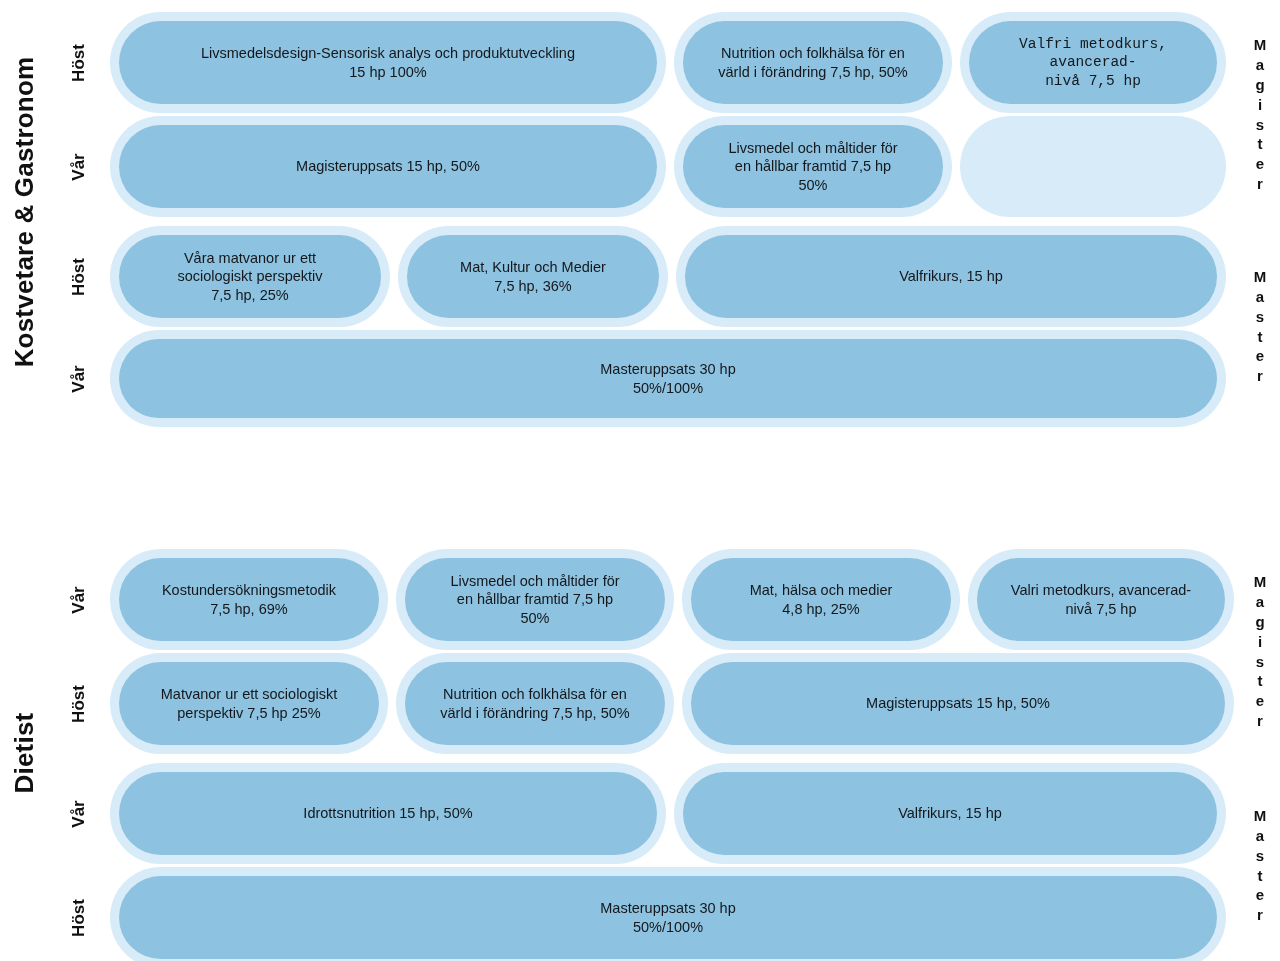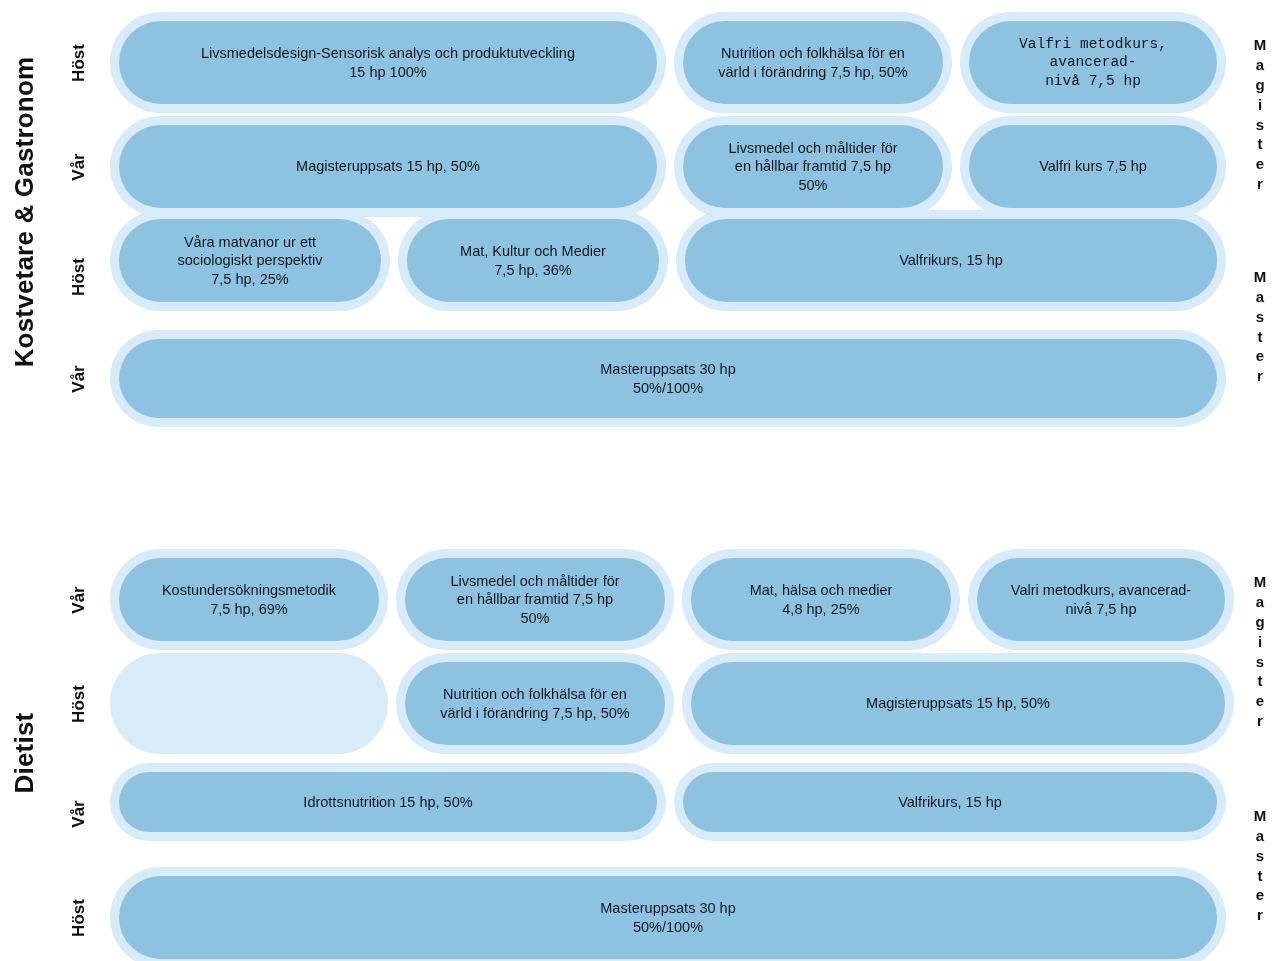--- a/index.html
+++ b/index.html
@@ -193,26 +193,23 @@
             <div class="halo"></div>
             <div class="pill">
               <div class="pill-text">Livsmedel och måltider för
 en hållbar framtid 7,5 hp
 50%</div>
             </div>
           </div>
           <div style="width: 8px; flex: 0 0 8px;"></div>
           <div class="cell" style="width: 266px; flex: 0 0 266px;">
             <div class="halo"></div>
-            <div class="pill">
-              <div class="pill-text">Valfri kurs 7,5  hp</div>
-            </div>
-          </div>
-        </div>
-        <div class="row" style="top: 204px; height: 101px;">
+          </div>
+        </div>
+        <div class="row" style="top: 220px; height: 101px;">
           <div class="cell" style="width: 280px; flex: 0 0 280px;">
             <div class="halo"></div>
             <div class="pill">
               <div class="pill-text">Våra matvanor ur ett
 sociologiskt perspektiv
 7,5 hp, 25%</div>
             </div>
           </div>
           <div style="width: 8px; flex: 0 0 8px;"></div>
           <div class="cell" style="width: 270px; flex: 0 0 270px;">
@@ -310,38 +307,42 @@
             <div class="halo"></div>
             <div class="pill">
               <div class="pill-text">Valri metodkurs, avancerad-
 nivå  7,5 hp</div>
             </div>
           </div>
         </div>
         <div class="row" style="top: 108px; height: 101px;">
           <div class="cell" style="width: 278px; flex: 0 0 278px;">
             <div class="halo"></div>
+            <div class="pill">
+              <div class="pill-text">Matvanor ur ett sociologiskt
+perspektiv 7,5 hp 25%</div>
+            </div>
           </div>
           <div style="width: 8px; flex: 0 0 8px;"></div>
           <div class="cell" style="width: 278px; flex: 0 0 278px;">
             <div class="halo"></div>
             <div class="pill">
               <div class="pill-text">Nutrition och folkhälsa för en
 värld i förändring 7,5 hp, 50%</div>
             </div>
           </div>
           <div style="width: 8px; flex: 0 0 8px;"></div>
           <div class="cell" style="width: 552px; flex: 0 0 552px;">
             <div class="halo"></div>
             <div class="pill">
               <div class="pill-text">Magisteruppsats 15 hp, 50%</div>
             </div>
           </div>
         </div>
-        <div class="row" style="top: 218px; height: 78px;">
+        <div class="row" style="top: 218px; height: 101px;">
           <div class="cell" style="width: 556px; flex: 0 0 556px;">
             <div class="halo"></div>
             <div class="pill">
               <div class="pill-text">Idrottsnutrition 15 hp, 50%</div>
             </div>
           </div>
           <div style="width: 8px; flex: 0 0 8px;"></div>
           <div class="cell" style="width: 552px; flex: 0 0 552px;">
             <div class="halo"></div>
             <div class="pill">

